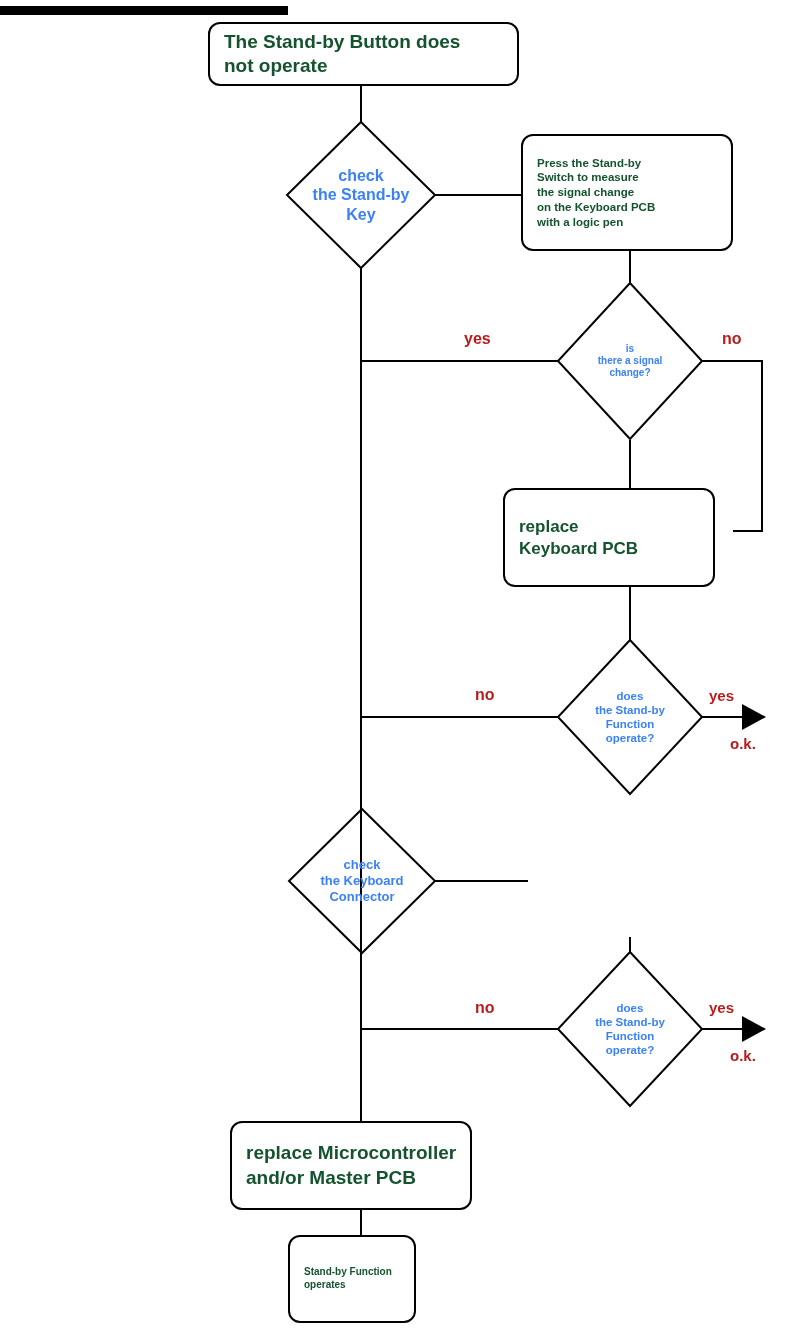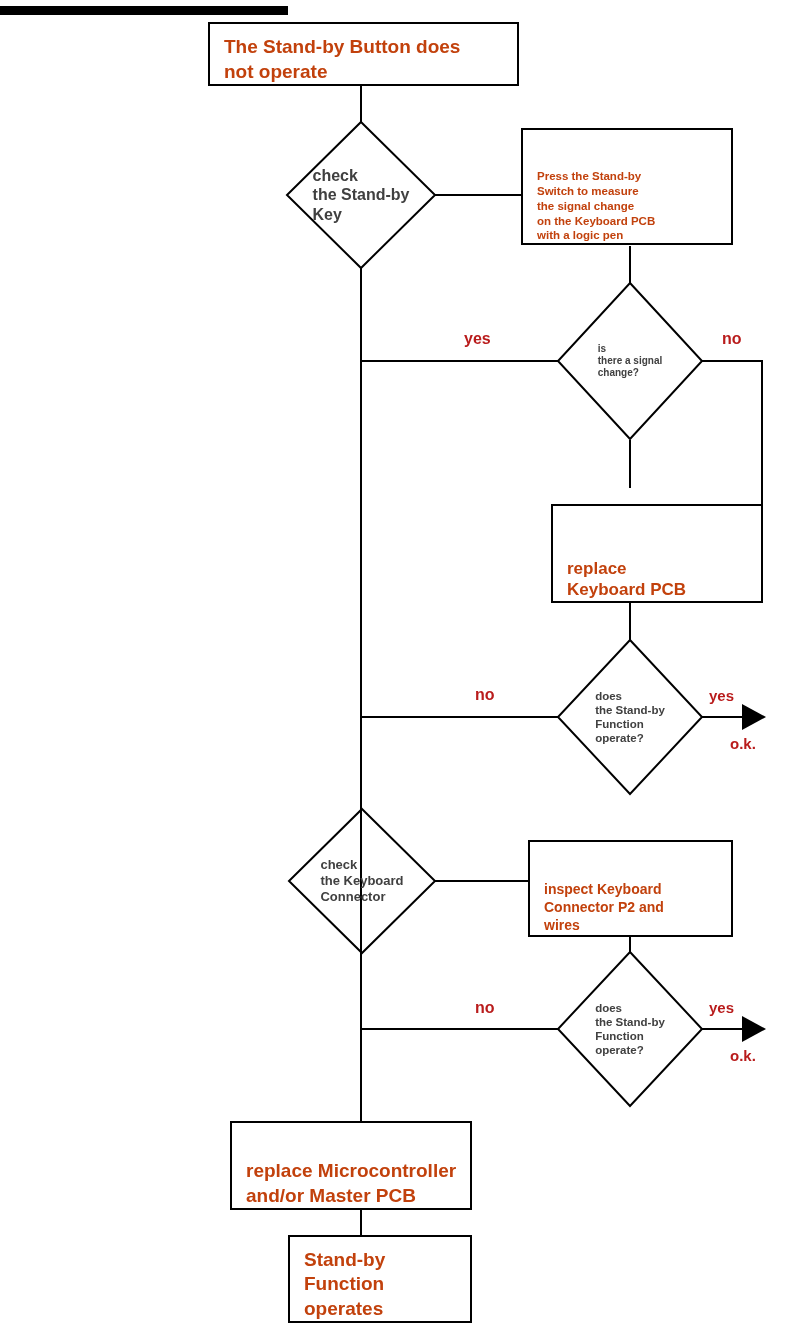--- a/index.html
+++ b/index.html
@@ -19,42 +19,43 @@
     position: absolute;
     left: 0;
     top: 0;
     width: 791px;
     height: 1328px;
   }
   .node {
     position: absolute;
     box-sizing: border-box;
     display: flex;
-    align-items: flex-end;
-    color: #c2410c;
+    align-items: center;
+    color: #14532d;
+    border-radius: 12px;
   }
   .proc-box {
     border: 2px solid #000;
     background: #fff;
     padding-left: 14px;
     padding-right: 6px;
   }
   .proc-text {
     font-weight: bold;
     line-height: 1.28;
     white-space: pre-line;
   }
   .diamond-label {
     position: absolute;
     display: flex;
     align-items: center;
     justify-content: center;
-    text-align: left;
+    text-align: center;
     font-weight: bold;
-    color: #404040;
+    color: #3b82f6;
     line-height: 1.22;
     white-space: pre-line;
     pointer-events: none;
   }
   .edge-label {
     position: absolute;
     font-weight: bold;
     color: #b91c1c;
     white-space: nowrap;
   }
@@ -99,45 +100,40 @@
         <polygon points="766,717 742,704 742,730" fill="#000000"></polygon>
         <polygon points="766,1029 742,1016 742,1042" fill="#000000"></polygon>
       </g>
   </svg>
 
   <div class="node proc-box" style="left: 208px; top: 22px; width: 311px; height: 64px; font-size: 19px;">
     <span class="proc-text">The Stand-by Button does
 not operate</span>
   </div>
 
-  <div class="node proc-box" style="left: 521px; top: 128px; width: 212px; height: 117px; font-size: 11.5px;">
+  <div class="node proc-box" style="left: 521px; top: 134px; width: 212px; height: 117px; font-size: 11.5px;">
     <span class="proc-text">Press the Stand-by
 Switch to measure
 the signal change
 on the Keyboard PCB
 with a logic pen</span>
   </div>
 
-  <div class="node proc-box" style="left: 551px; top: 488px; width: 212px; height: 99px; font-size: 17px; margin-top: 16px;">
+  <div class="node proc-box" style="left: 503px; top: 488px; width: 212px; height: 99px; font-size: 17px;">
     <span class="proc-text">replace
 Keyboard PCB</span>
   </div>
 
-  <div class="node proc-box" style="left: 528px; top: 840px; width: 205px; height: 97px; font-size: 14px;">
-    <span class="proc-text">inspect Keyboard
-Connector P2 and
-wires</span>
-  </div>
 
   <div class="node proc-box" style="left: 230px; top: 1121px; width: 242px; height: 89px; font-size: 19px;">
     <span class="proc-text">replace Microcontroller
 and/or Master PCB</span>
   </div>
 
-  <div class="node proc-box" style="left: 288px; top: 1235px; width: 184px; height: 88px; font-size: 19px;">
+  <div class="node proc-box" style="left: 288px; top: 1235px; width: 128px; height: 88px; font-size: 10px;">
     <span class="proc-text">Stand-by Function
 operates</span>
   </div>
 
   <div class="diamond-label" style="left: 289.96px; top: 122px; width: 142.08px; height: 146px; font-size: 16px;">check
 the Stand-by
 Key</div>
 
   <div class="diamond-label" style="left: 560.88px; top: 283px; width: 138.24px; height: 156px; font-size: 10px;">is
 there a signal

